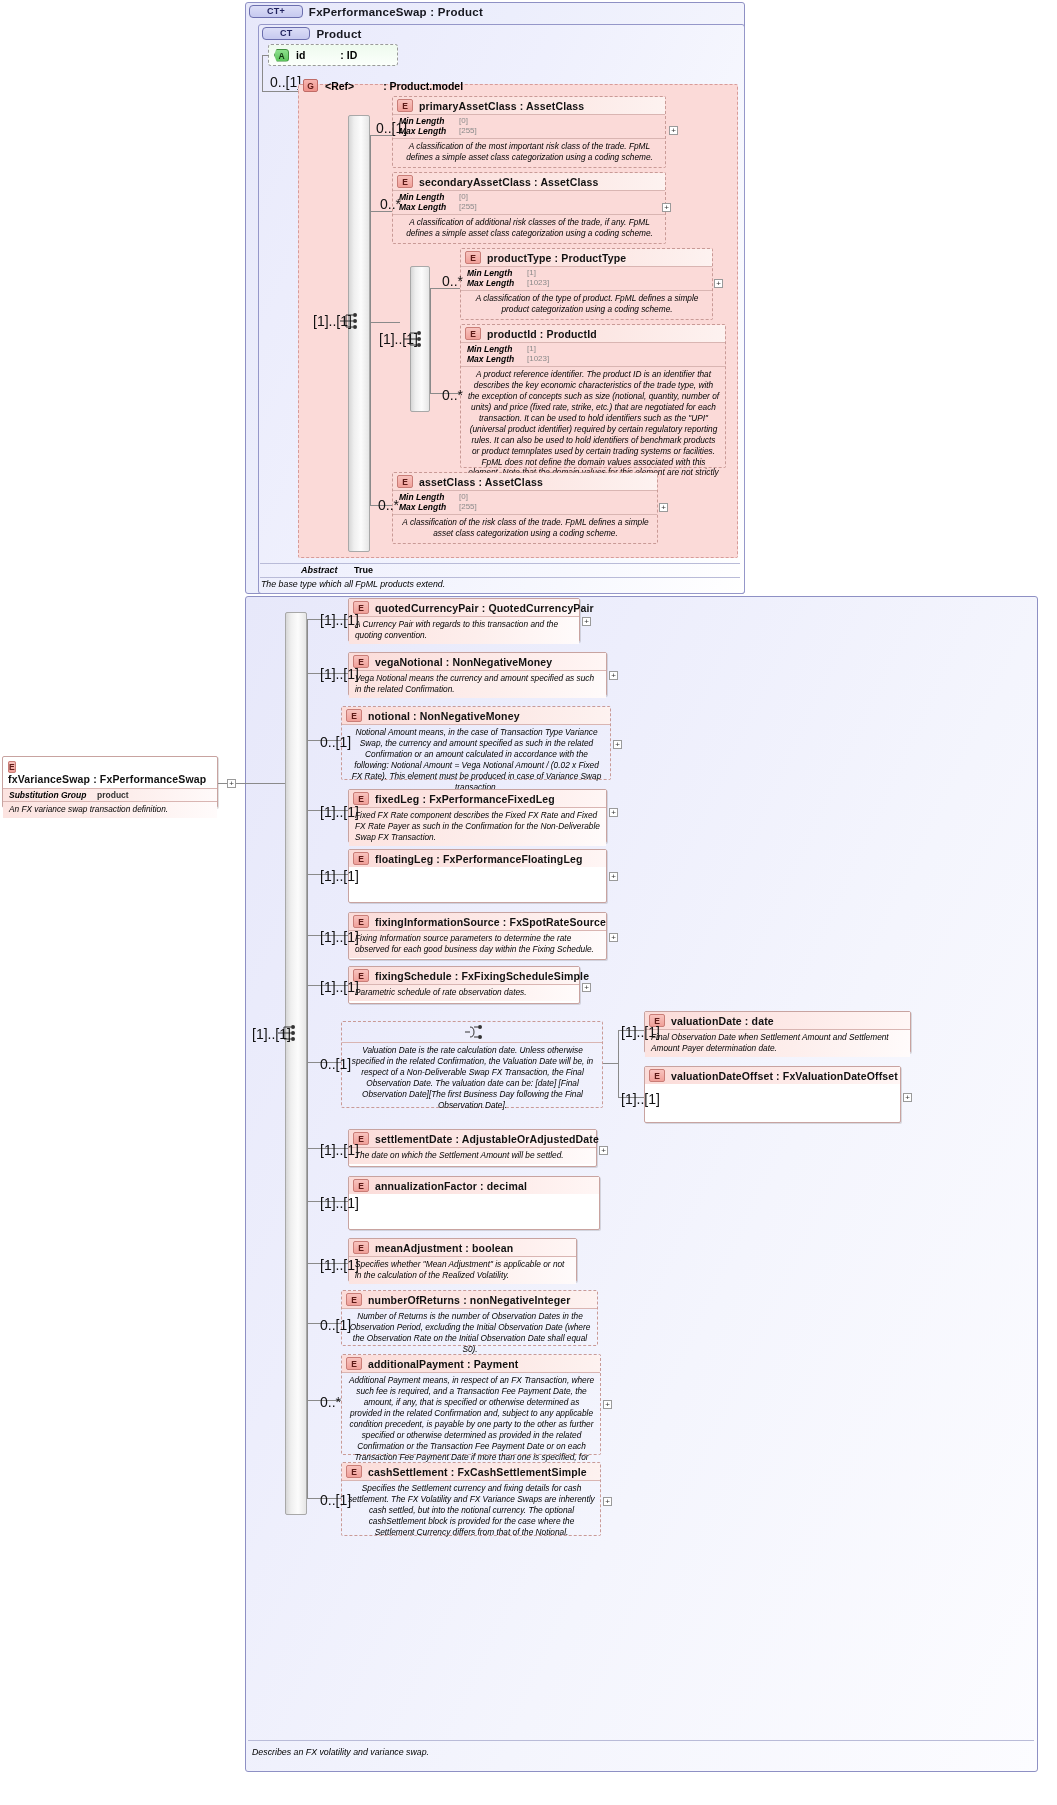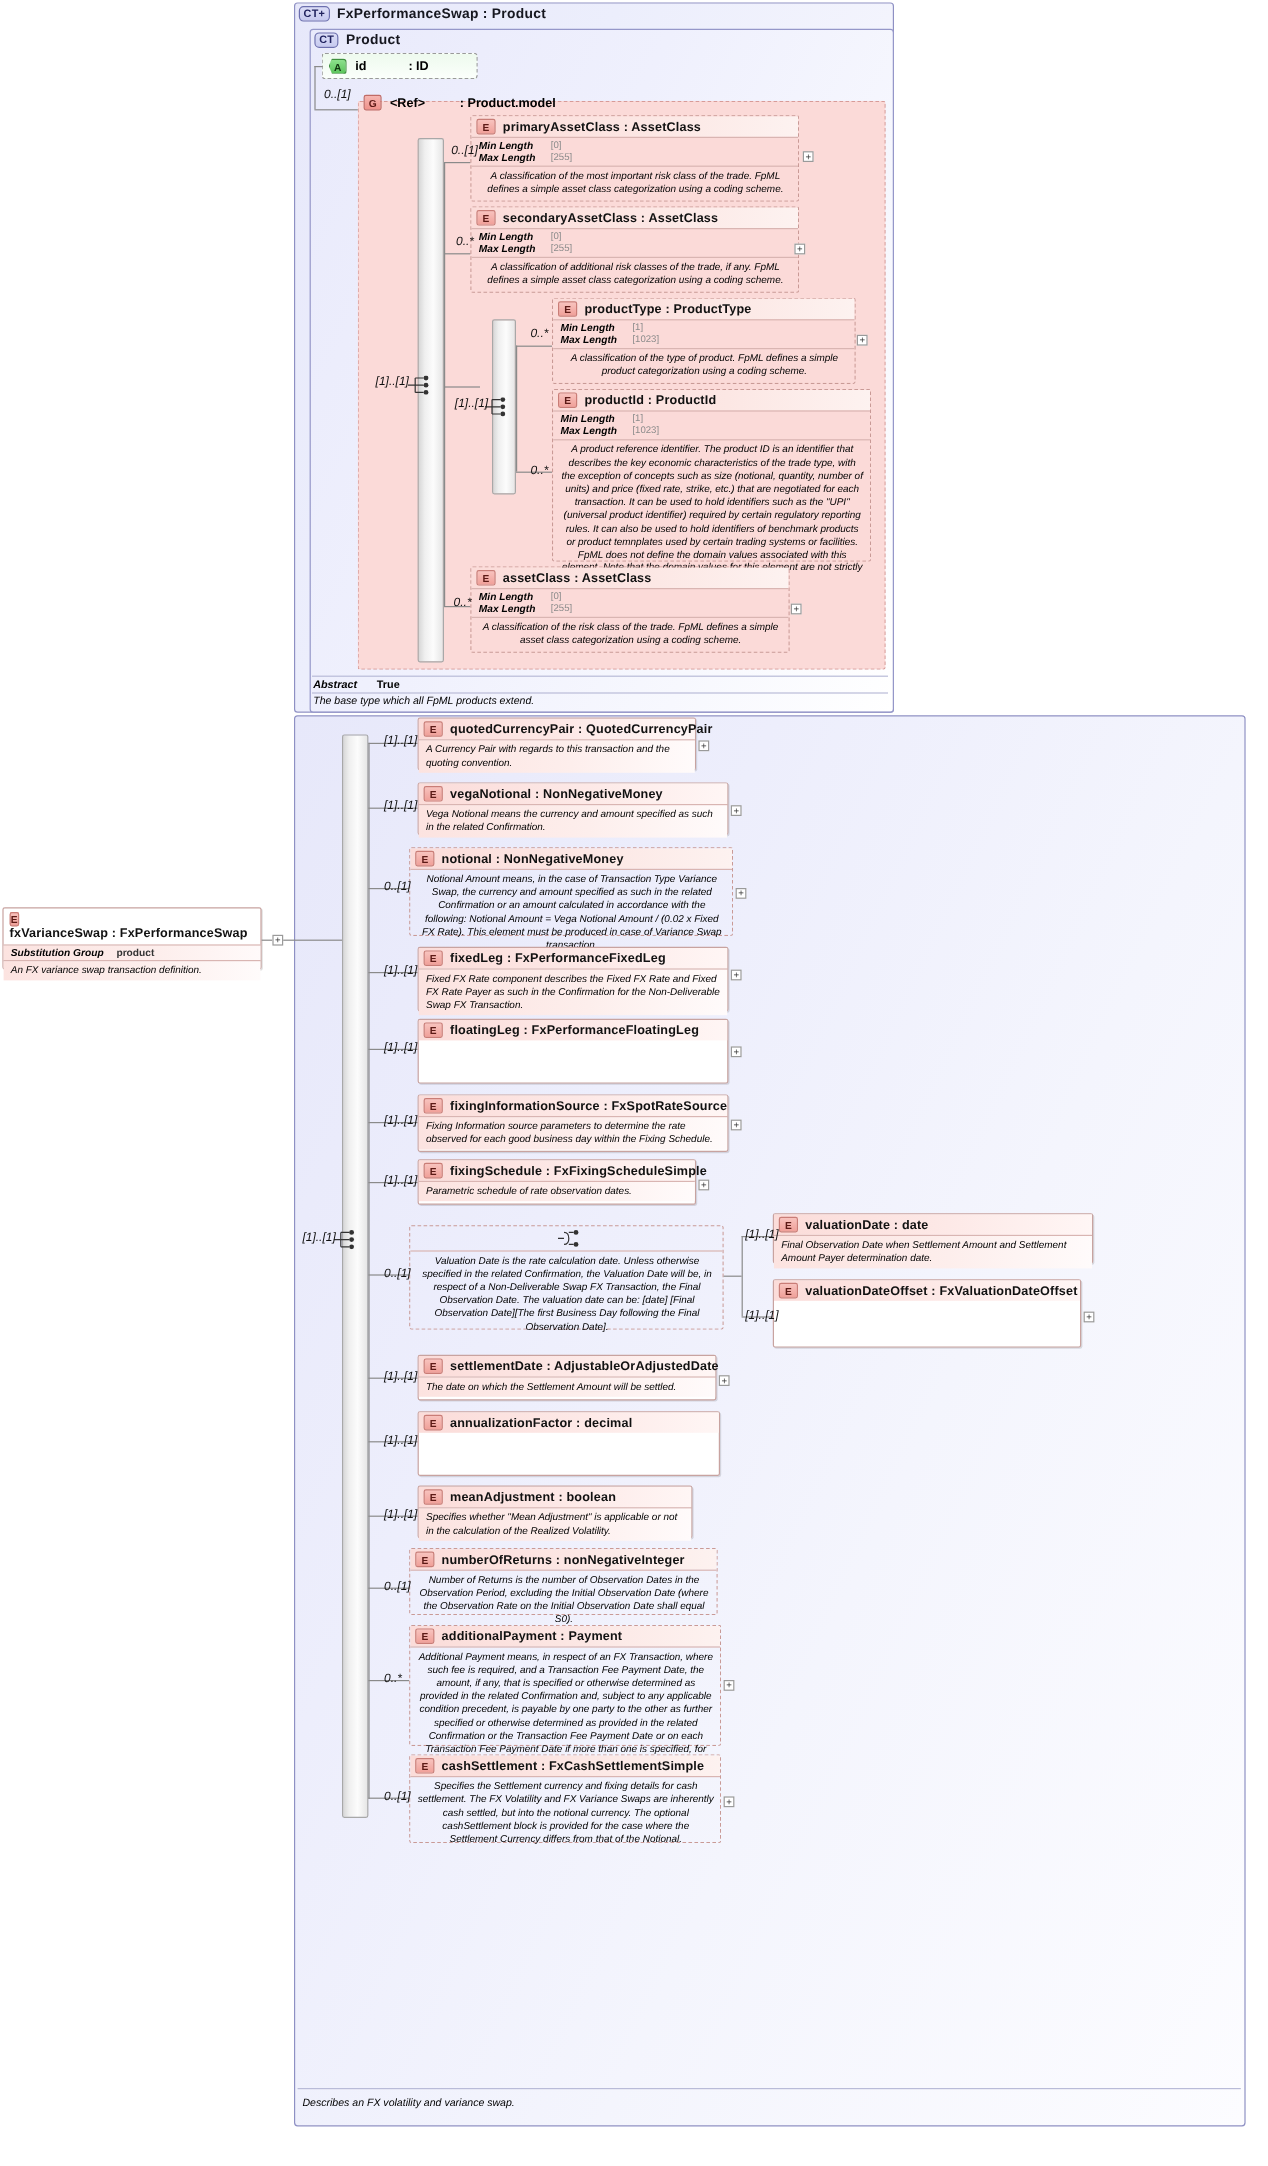--- a/index.html
+++ b/index.html
@@ -20,21 +20,21 @@
     border:1px solid #8e90c4; border-radius:3px;
   }
   #ct-inner{
     left:258px; top:24px; width:487px; height:570px;
     background:linear-gradient(115deg,#e9eafb 0%,#eff0fd 40%,#f7f8fe 75%,#ffffff 100%);
     border:1px solid #9597c9; border-radius:3px;
   }
   .ct-badge{
     display:inline-block; border:1px solid #6c6fae; border-radius:4px;
     background:linear-gradient(#dcdef7,#c6c9ef); color:#20225e;
-    font-size:9px; font-weight:bold; padding:0px 3px; line-height:11px;
+    font-size:9px; font-weight:bold; padding:0px 17px; line-height:11px;
     vertical-align:middle; letter-spacing:.2px;
   }
   .ct-title{ font-size:11.5px; font-weight:bold; color:#16171f; letter-spacing:.25px; }
   .hdr-row{ position:absolute; display:flex; align-items:center; gap:6px; }
 
   
   .attr-box{
     left:268px; top:44px; width:130px; height:22px;
     background:linear-gradient(#eefaee,#fbfffb);
     border:1px dashed #9a9a9a; border-radius:3px;
@@ -93,37 +93,37 @@
   .ebox.dash .desc{ background:transparent;text-align:center; }
 
   
   .plus{
     position:absolute; width:9px; height:9px; border:1px solid #9a9a9a;
     background:#fff; font-size:8px; line-height:7px; text-align:center; color:#333;
     font-family:"Liberation Sans", sans-serif;
   }
 
   
-  .card{ position:absolute; font-size:10px; font-style:italic; color:#111; white-space:nowrap; }
+  .card{ position:absolute; font-size:14px; color:#111; white-space:nowrap; }
 
   
   .seqbar{
     position:absolute; border:1px solid #a8a8a8; border-radius:2px;
     background:linear-gradient(90deg,#d7d7d7 0%,#efefef 25%,#fcfcfc 60%,#e6e6e6 100%);
   }
   
   .ln{ position:absolute; background:#8a8a8a; }
   .lnh{ height:1px; }
   .lnv{ width:1px; }
 
   
   .compo{ position:absolute; }
 
   
-  .meta-row{ position:absolute; font-size:9px; }
+  .meta-row{ position:absolute; font-size:9px;margin-left:40px; }
   .meta-k{ font-style:italic; font-weight:bold; }
   .meta-v{ font-weight:bold; }
   .meta-line{ position:absolute; height:1px; background:#b9bbd8; }
   .meta-doc{ position:absolute; font-size:8.8px; font-style:italic; }
 
   
   #root-box{
     left:2px; top:756px; width:216px; height:52px;
     border:1px solid #c8a3a0; border-radius:2px; background:#fff;
     box-shadow:1px 1px 0 rgba(0,0,0,.12);

